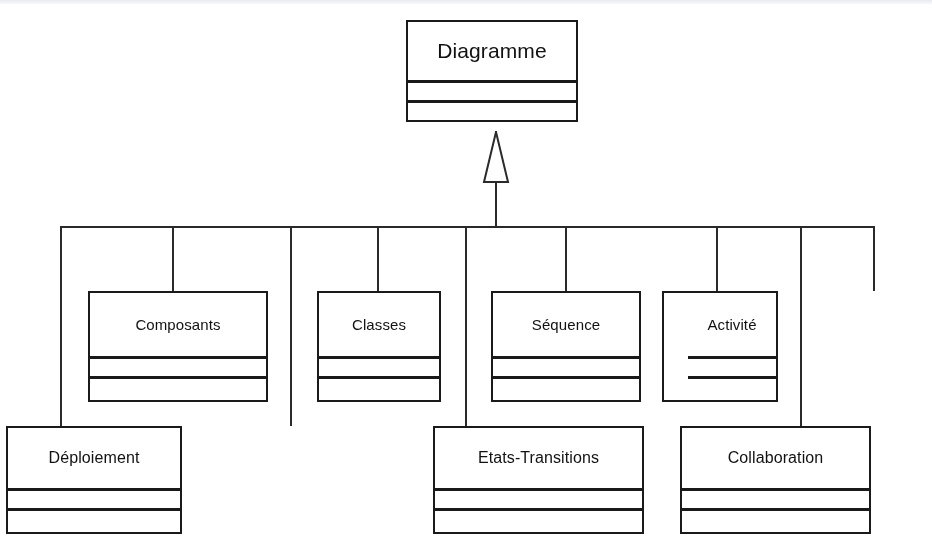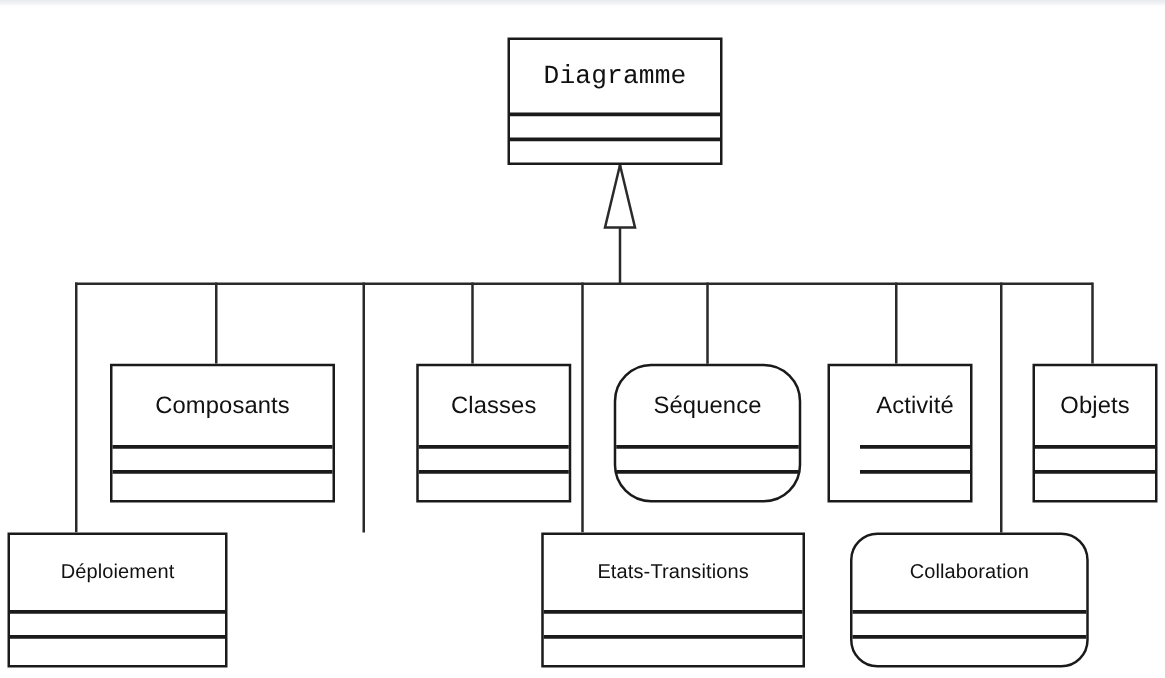--- a/index.html
+++ b/index.html
@@ -54,21 +54,21 @@
     width: 100%;
     border-top: 3px solid #1a1a1a;
   }
 
   
   .uml-class.root .uml-name { height: 58px; font-size: 21px; }
   .uml-class.root .uml-attrs { height: 20px; }
   .uml-class.root .uml-ops   { height: 20px; }
 
   
-  .uml-class.mid .uml-name  { height: 63px; font-size: 19px; text-align: center; }
+  .uml-class.mid .uml-name  { height: 63px; font-size: 15px; text-align: center; }
   .uml-class.mid .uml-attrs { height: 20px; }
   .uml-class.mid .uml-ops   { height: 24px; }
 
   
   .uml-class.bot .uml-name  { height: 60px; font-size: 16px; }
   .uml-class.bot .uml-attrs { height: 20px; }
   .uml-class.bot .uml-ops   { height: 24px; }
 
   
   .vline {
@@ -110,68 +110,63 @@
   <div class="vline" style="left:290px; top:226px; height:200px;"></div>
   <div class="vline" style="left:465px; top:226px; height:200px;"></div>
   <div class="vline" style="left:800px; top:226px; height:200px;"></div>
 
   <div class="vline" style="left:172px; top:226px; height:65px;"></div>
   <div class="vline" style="left:377px; top:226px; height:65px;"></div>
   <div class="vline" style="left:565px; top:226px; height:65px;"></div>
   <div class="vline" style="left:716px; top:226px; height:65px;"></div>
   <div class="vline" style="left:873px; top:226px; height:65px;"></div>
 
-  <div class="uml-class root" style="left:406px; top:30px; width:172px;font-family:Liberation Mono, monospace;">
+  <div class="uml-class root" style="left:406px; top:20px; width:172px;">
     <div class="uml-name">Diagramme</div>
     <div class="uml-attrs"></div>
     <div class="uml-ops"></div>
   </div>
 
   <div class="uml-class mid" style="left:88px; top:291px; width:180px;">
     <div class="uml-name">Composants</div>
     <div class="uml-attrs"></div>
     <div class="uml-ops"></div>
   </div>
 
-  <div class="uml-class mid" style="left:317px; top:291px; width:124px;margin-left:16px;">
+  <div class="uml-class mid" style="left:317px; top:291px; width:124px;">
     <div class="uml-name">Classes</div>
     <div class="uml-attrs"></div>
     <div class="uml-ops"></div>
   </div>
 
-  <div class="uml-class mid" style="left:491px; top:291px; width:150px;border-radius:30px;">
+  <div class="uml-class mid" style="left:491px; top:291px; width:150px;">
     <div class="uml-name">Séquence</div>
     <div class="uml-attrs"></div>
     <div class="uml-ops"></div>
   </div>
 
   <div class="uml-class mid" style="left:662px; top:291px; width:116px;padding-left:24px;">
     <div class="uml-name">Activité</div>
     <div class="uml-attrs"></div>
     <div class="uml-ops"></div>
   </div>
 
-  <div class="uml-class mid" style="left:826px; top:291px; width:100px;">
-    <div class="uml-name">Objets</div>
-    <div class="uml-attrs"></div>
-    <div class="uml-ops"></div>
-  </div>
 
   <div class="uml-class bot" style="left:6px; top:426px; width:176px;">
     <div class="uml-name">Déploiement</div>
     <div class="uml-attrs"></div>
     <div class="uml-ops"></div>
   </div>
 
 
   <div class="uml-class bot" style="left:433px; top:426px; width:211px;">
     <div class="uml-name">Etats-Transitions</div>
     <div class="uml-attrs"></div>
     <div class="uml-ops"></div>
   </div>
 
-  <div class="uml-class bot" style="left:680px; top:426px; width:191px;border-radius:22px;">
+  <div class="uml-class bot" style="left:680px; top:426px; width:191px;">
     <div class="uml-name">Collaboration</div>
     <div class="uml-attrs"></div>
     <div class="uml-ops"></div>
   </div>
 
 </div>
 
 </body></html>

